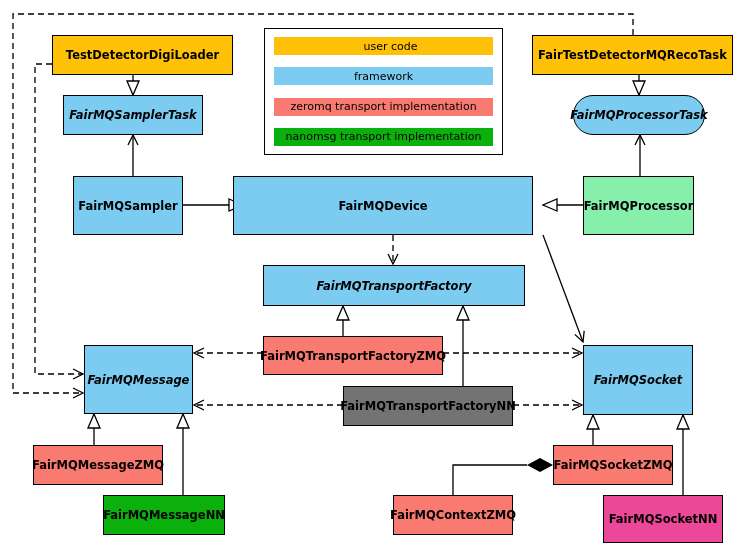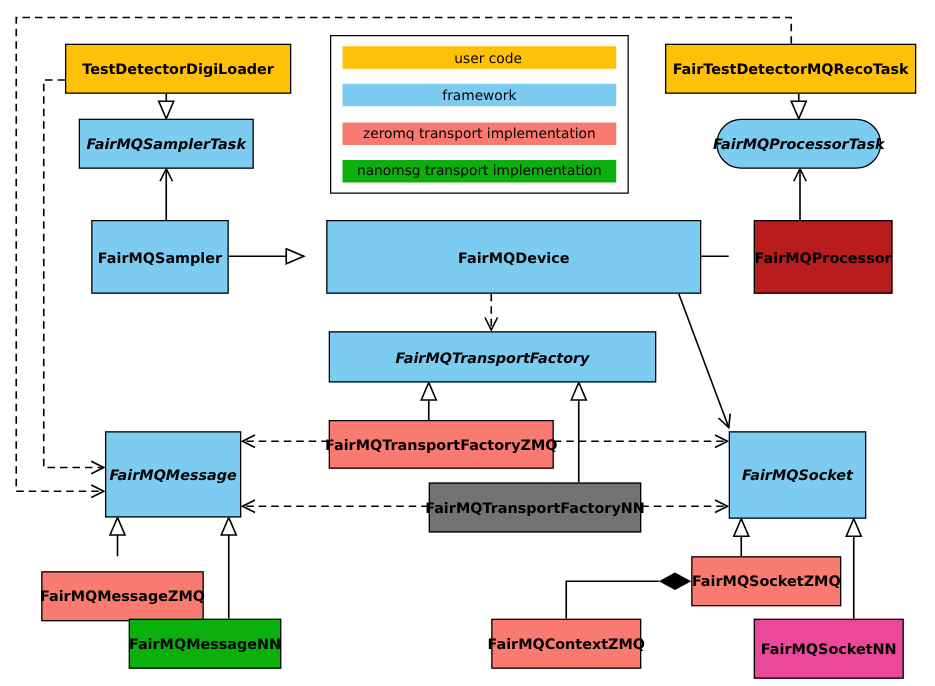--- a/index.html
+++ b/index.html
@@ -83,35 +83,35 @@
   <div class="node" style="left: 52px; top: 35px; width: 181px; height: 40px; background: rgb(255, 193, 7);">TestDetectorDigiLoader</div>
 
   <div class="node" style="left: 532px; top: 35px; width: 201px; height: 40px; background: rgb(255, 193, 7);">FairTestDetectorMQRecoTask</div>
 
   <div class="node abstract" style="left: 63px; top: 95px; width: 140px; height: 40px; background: rgb(124, 204, 241);">FairMQSamplerTask</div>
 
   <div class="node abstract" style="left: 573px; top: 95px; width: 132px; height: 40px; background: rgb(124, 204, 241); border-radius: 20px;">FairMQProcessorTask</div>
 
   <div class="node" style="left: 73px; top: 176px; width: 110px; height: 59px; background: rgb(124, 204, 241);">FairMQSampler</div>
 
-  <div class="node" style="left: 261px; top: 176px; width: 300px; height: 59px; background: rgb(124, 204, 241);">FairMQDevice</div>
+  <div class="node" style="left: 233px; top: 176px; width: 300px; height: 59px; background: rgb(124, 204, 241);">FairMQDevice</div>
 
-  <div class="node" style="left: 583px; top: 176px; width: 111px; height: 59px; background: #b91c1c; margin-left: 20px;">FairMQProcessor</div>
+  <div class="node" style="left: 583px; top: 176px; width: 111px; height: 59px; background: #86efac;">FairMQProcessor</div>
 
   <div class="node" style="left: 263px; top: 336px; width: 180px; height: 39px; background: rgb(249, 122, 112);">FairMQTransportFactoryZMQ</div>
 
   <div class="node abstract" style="left: 263px; top: 265px; width: 262px; height: 41px; background: rgb(124, 204, 241);">FairMQTransportFactory</div>
 
   <div class="node" style="left: 343px; top: 386px; width: 170px; height: 40px; background: #737373;">FairMQTransportFactoryNN</div>
 
   <div class="node abstract" style="left: 84px; top: 345px; width: 109px; height: 69px; background: rgb(124, 204, 241);">FairMQMessage</div>
 
   <div class="node abstract" style="left: 583px; top: 345px; width: 110px; height: 70px; background: rgb(124, 204, 241);">FairMQSocket</div>
 
-  <div class="node" style="left: 33px; top: 445px; width: 130px; height: 40px; background: rgb(249, 122, 112); margin-top: 12px;">FairMQMessageZMQ</div>
+  <div class="node" style="left: 33px; top: 445px; width: 130px; height: 40px; background: rgb(249, 122, 112);">FairMQMessageZMQ</div>
 
   <div class="node" style="left: 103px; top: 495px; width: 122px; height: 40px; background: rgb(12, 176, 12);">FairMQMessageNN</div>
 
   <div class="node" style="left: 393px; top: 495px; width: 120px; height: 40px; background: rgb(249, 122, 112);">FairMQContextZMQ</div>
 
   <div class="node" style="left: 553px; top: 445px; width: 120px; height: 40px; background: rgb(249, 122, 112);">FairMQSocketZMQ</div>
 
   <div class="node" style="left: 603px; top: 495px; width: 120px; height: 48px; background: #ec4899;">FairMQSocketNN</div>
 
 </div>

